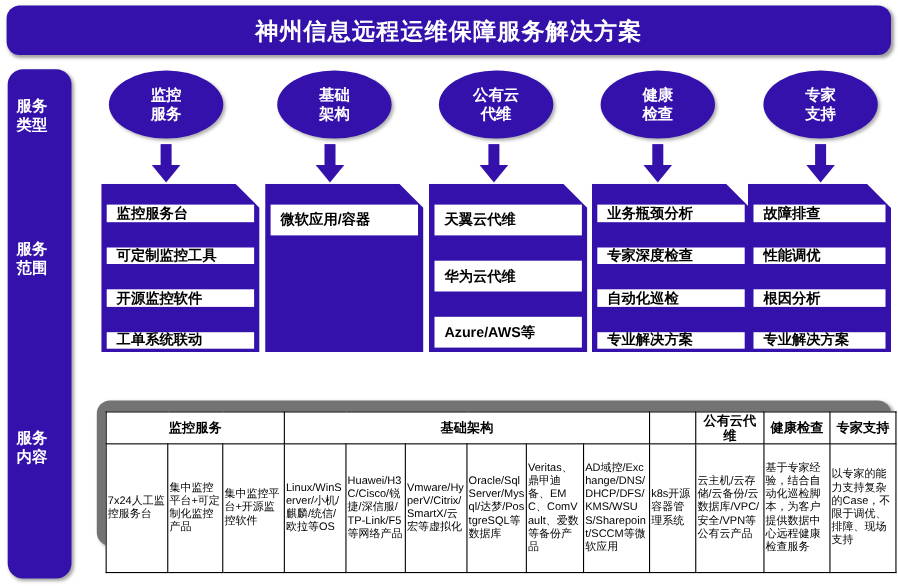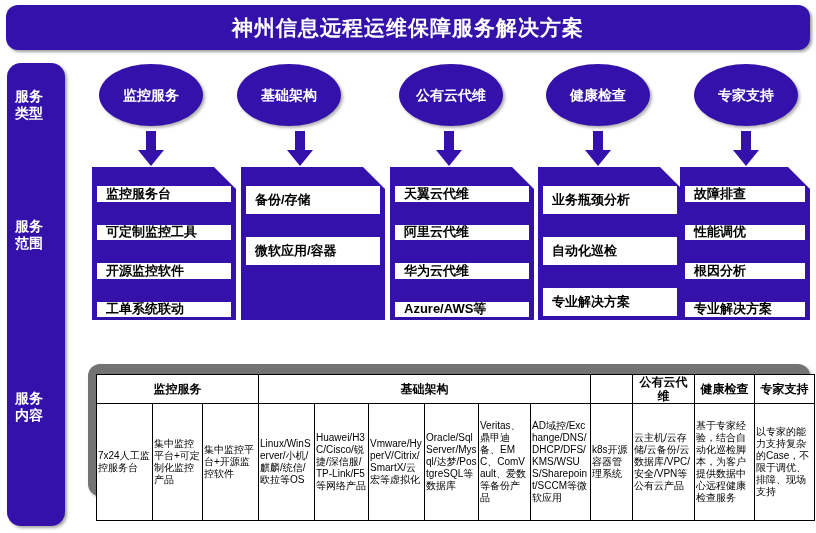--- a/index.html
+++ b/index.html
@@ -74,21 +74,21 @@
   
   .ellipse {
     position: absolute;
     top: 64px;
     width: 104px;
     height: 62px;
     background: #3311AA;
     border-radius: 50%;
     box-shadow: 2px 2px 3px rgba(80,80,80,0.45);
     display: flex;
-    flex-direction: row;
+    flex-direction: column;
     align-items: center;
     justify-content: center;
   }
   .ellipse span {
     display: block;
     color: #ffffff;
     font-size: 14px;
     font-weight: bold;
     line-height: 17px;
     text-align: center;
@@ -223,21 +223,21 @@
   </div>
   <div class="side-label side-3">
     <span>服务</span>
     <span>内容</span>
   </div>
 
   <div class="ellipse" style="left:99px">
     <span>监控</span>
     <span>服务</span>
   </div>
-  <div class="ellipse" style="left:237px">
+  <div class="ellipse" style="left:252px">
     <span>基础</span>
     <span>架构</span>
   </div>
   <div class="ellipse" style="left:399px">
     <span>公有云</span>
     <span>代维</span>
   </div>
   <div class="ellipse" style="left:546px">
     <span>健康</span>
     <span>检查</span>
@@ -272,37 +272,36 @@
     <div class="card-rows">
       <div class="card-row">监控服务台</div>
       <div class="card-row">可定制监控工具</div>
       <div class="card-row">开源监控软件</div>
       <div class="card-row">工单系统联动</div>
     </div>
   </div>
 
   <div class="card" style="left:241px; width:144px">
     <div class="card-rows">
-      <div class="card-row">备份/存储</div>
       <div class="card-row">微软应用/容器</div>
     </div>
   </div>
 
   <div class="card" style="left:390px; width:144px">
     <div class="card-rows">
       <div class="card-row">天翼云代维</div>
-      <div class="card-row">阿里云代维</div>
       <div class="card-row">华为云代维</div>
       <div class="card-row">Azure/AWS等</div>
     </div>
   </div>
 
   <div class="card" style="left:538px; width:144px">
     <div class="card-rows">
       <div class="card-row">业务瓶颈分析</div>
+      <div class="card-row">专家深度检查</div>
       <div class="card-row">自动化巡检</div>
       <div class="card-row">专业解决方案</div>
     </div>
   </div>
 
   <div class="card" style="left:680px; width:130px">
     <div class="card-rows">
       <div class="card-row">故障排查</div>
       <div class="card-row">性能调优</div>
       <div class="card-row">根因分析</div>

